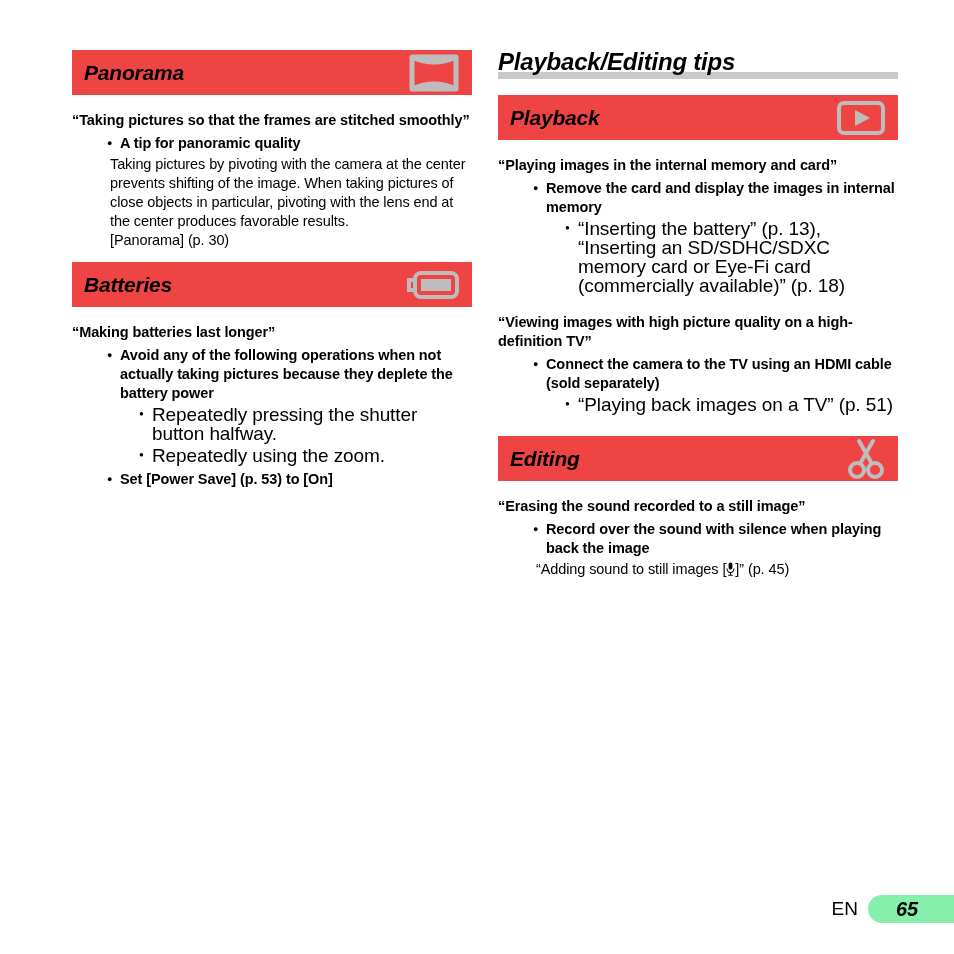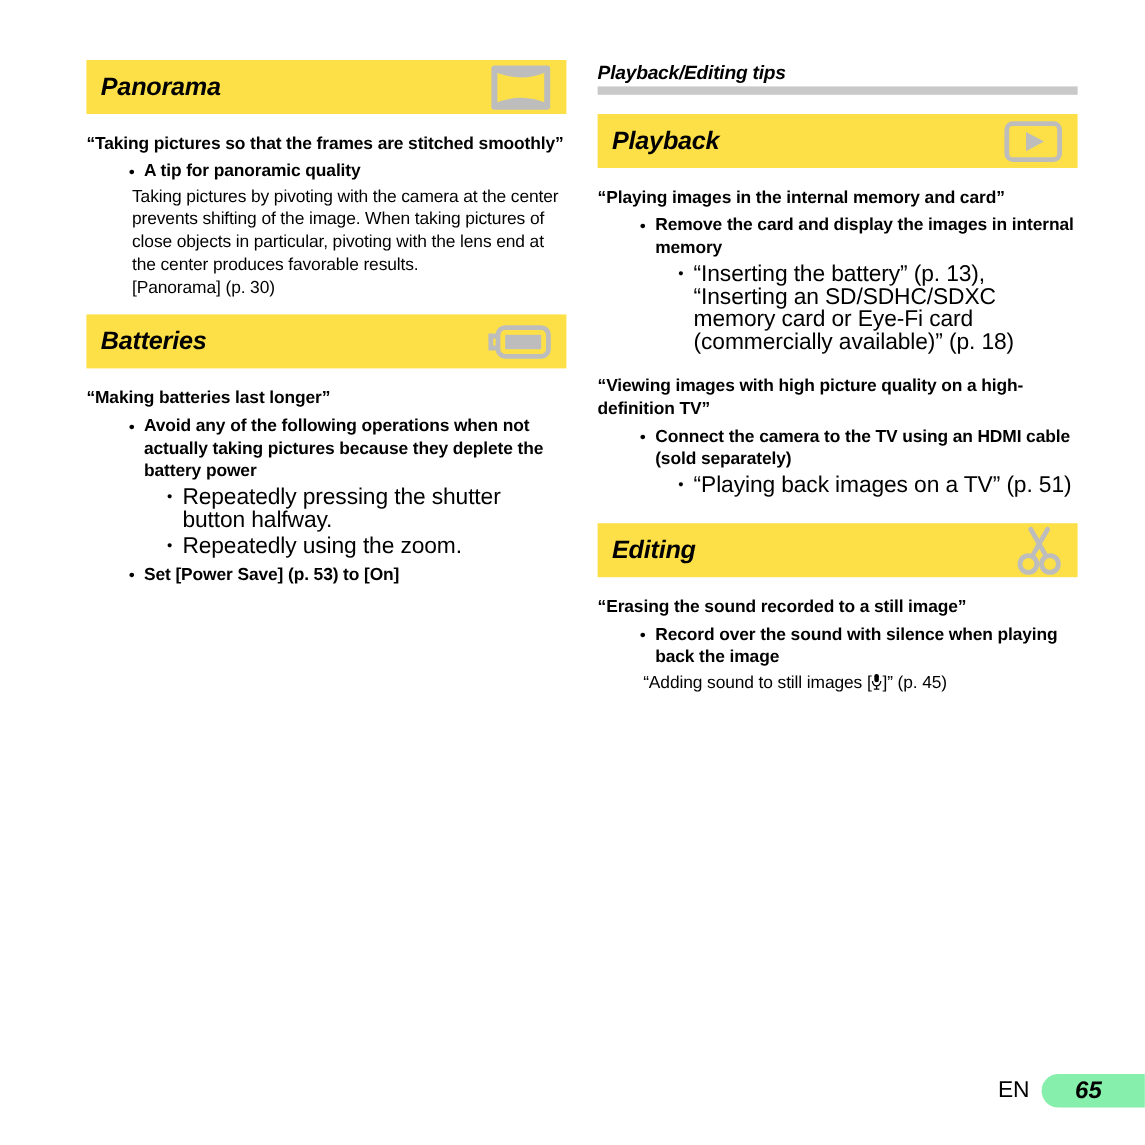--- a/index.html
+++ b/index.html
@@ -39,35 +39,35 @@
   .tips-title .bar {
     position: absolute;
     left: 0;
     right: 0;
     bottom: 1px;
     height: 7px;
     background: #c9c9c9;
   }
   .tips-title .txt {
     position: relative;
-    font-size: 16px;
+    font-size: 24px;
     font-weight: bold;
     font-style: italic;
     letter-spacing: -0.2px;
     line-height: 24px;
     display: inline-block;
     padding-right: 4px;
     text-align: center;
   }
 
   
   .band {
     position: relative;
     height: 45px;
-    background: #fde047;
+    background: #ef4444;
     display: flex;
     align-items: center;
     margin-bottom: 16px;
   }
   .band-title {
     font-size: 21px;
     font-weight: bold;
     font-style: italic;
     letter-spacing: -0.2px;
     padding-left: 12px;

